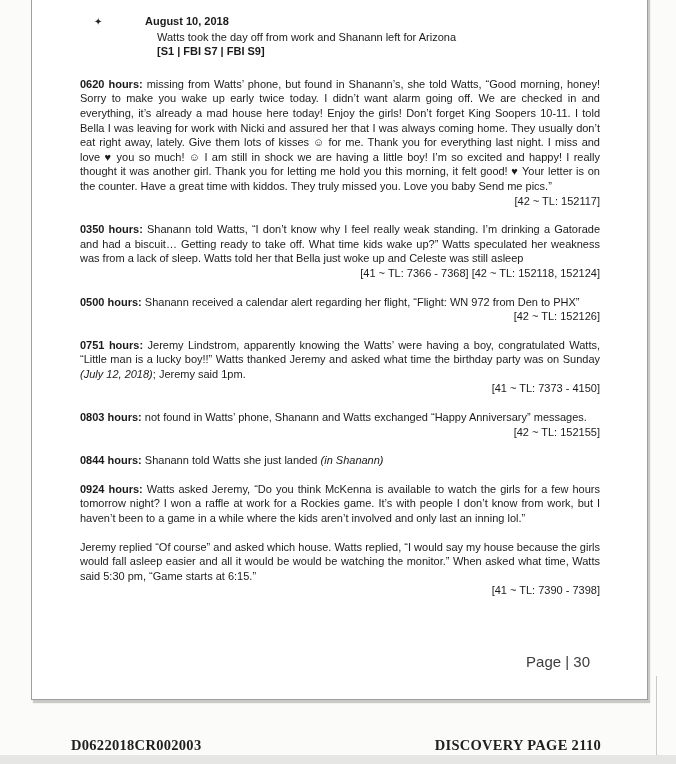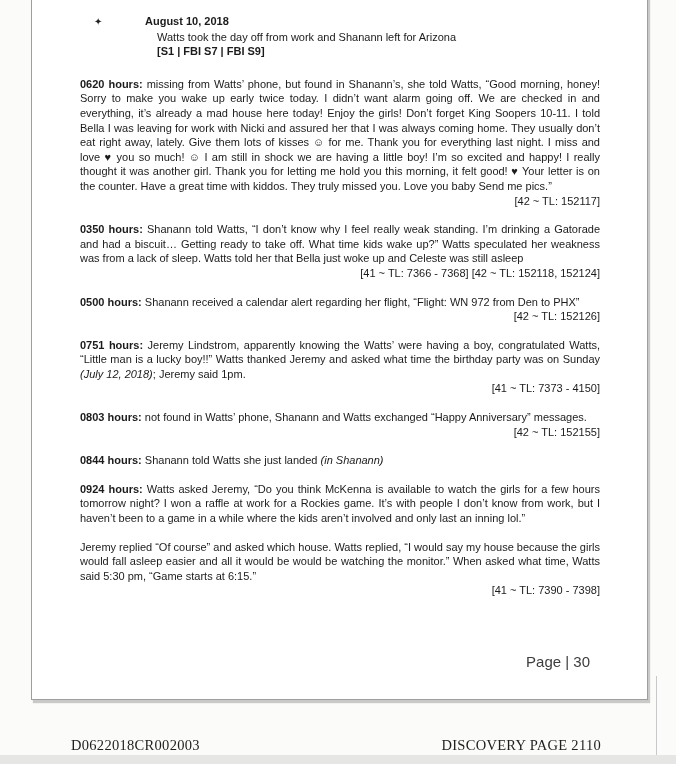--- a/index.html
+++ b/index.html
@@ -40,20 +40,21 @@
     right: 57px; bottom: 29px;
     font-size: 15px; color: #3d3d3d;
   }
   .footer-text {
     position: absolute;
     top: 737px;
     font-family: "Liberation Serif", serif;
     font-size: 14.5px;
     color: #1f1f1f;
     letter-spacing: 0.3px;
+    font-weight: bold;
   }
   .footer-left { left: 71px; }
   .footer-right { right: 75px; margin-left: 36px; }
   .bottom-band {
     position: absolute;
     left: 0; bottom: 0;
     width: 100%; height: 9px;
     background: #e6e6e5;
   }
   .scan-line-right {

